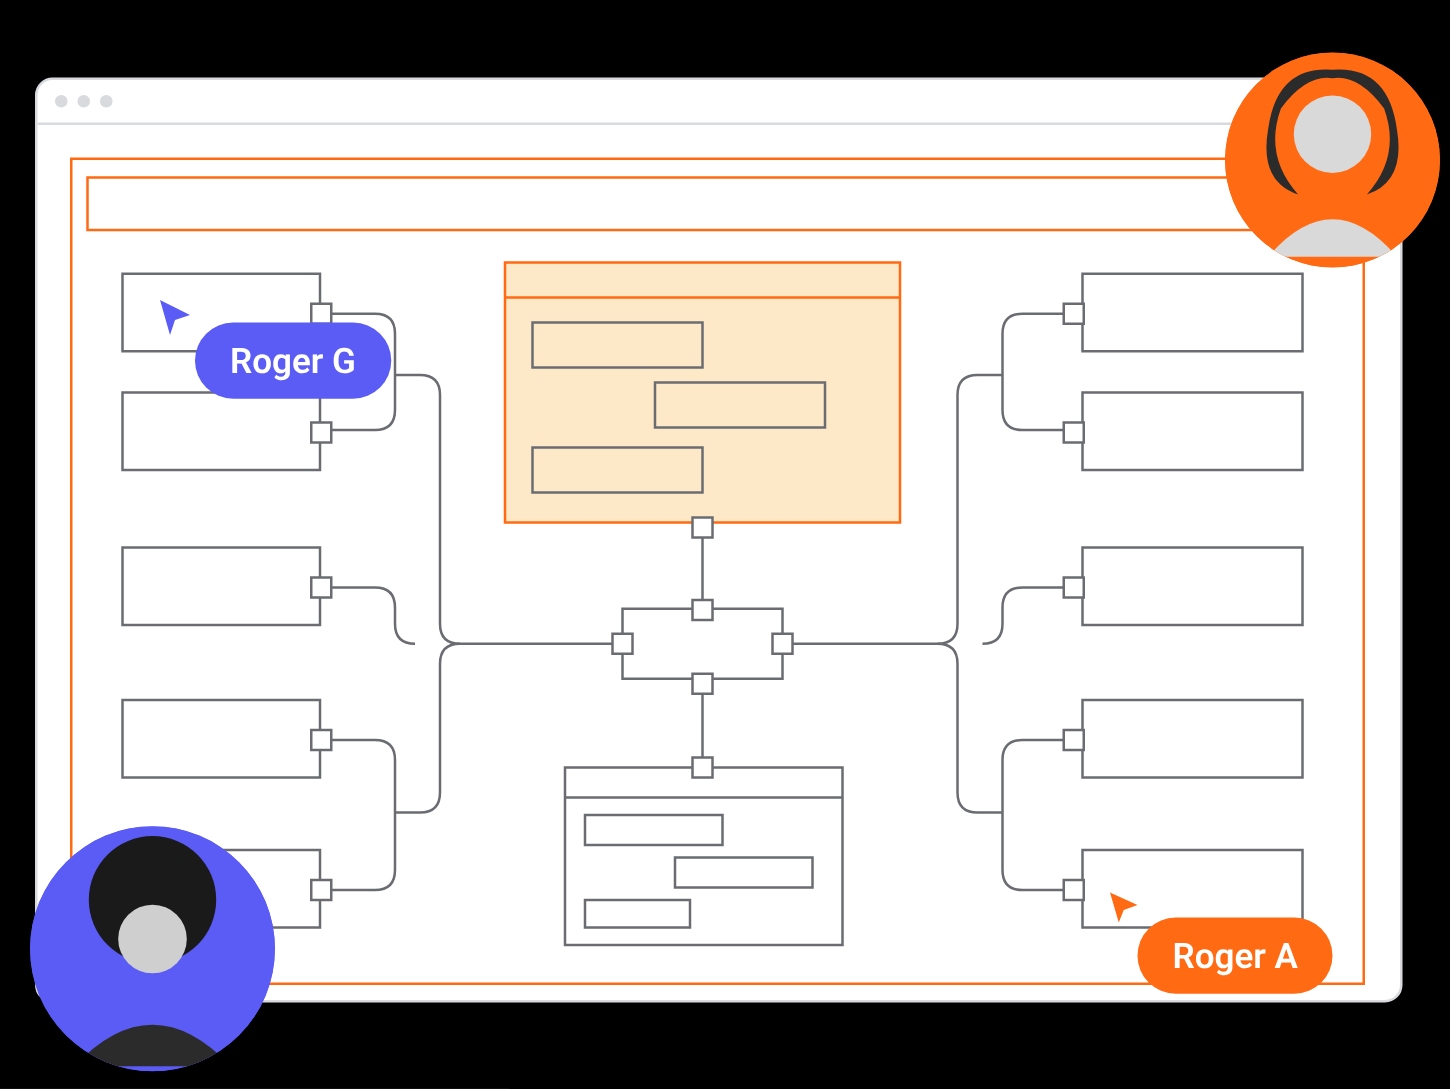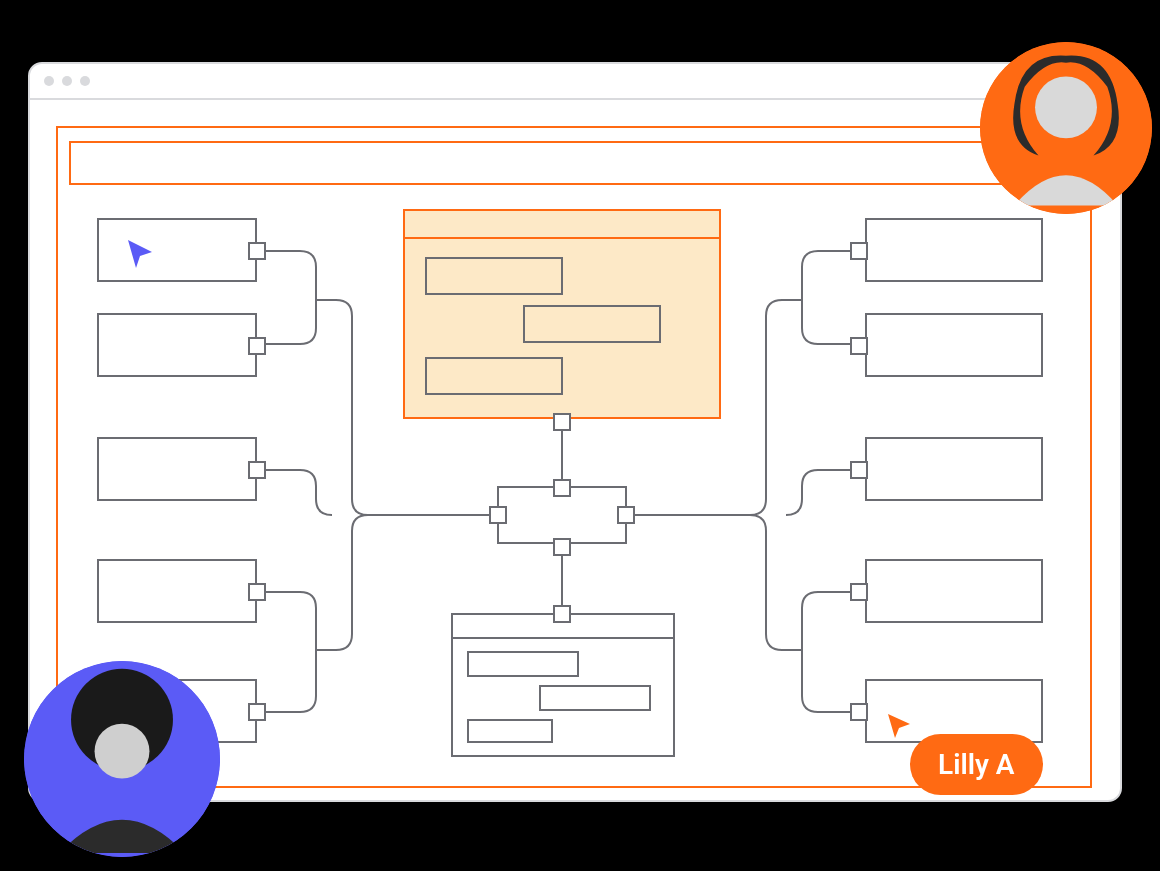--- a/index.html
+++ b/index.html
@@ -124,27 +124,28 @@
       <line x1="562" y1="430" x2="562" y2="480"></line>
       <line x1="562" y1="555" x2="562" y2="606"></line>
     </g>
   </svg>
 
   <div class="cursor-badge" style="left:124px;top:236px;">
     <svg width="34" height="34">
       <path d="M4 4 L28 16 L16 20 L12 32 Z" fill="#5b5bf6"></path>
     </svg>
   </div>
+  <div class="badge-pill badge-blue" style="position:absolute;left:156px;top:258px;">Roger G</div>
 
   <div class="cursor-badge" style="left:884px;top:710px;">
     <svg width="30" height="30">
       <path d="M4 4 L26 14 L15 18 L11 28 Z" fill="#ff6a13"></path>
     </svg>
   </div>
-  <div class="badge-pill badge-orange" style="position:absolute;left:910px;top:734px;">Lilly A</div>
+  <div class="badge-pill badge-orange" style="position:absolute;left:910px;top:734px;">Roger A</div>
 
   <div class="avatar" style="right:8px;top:42px;width:172px;height:172px;background:#ff6a13;">
     <svg viewBox="0 0 100 100">
       <circle cx="50" cy="50" r="50" fill="#ff6a13"></circle>
       <circle cx="50" cy="38" r="18" fill="#d9d9d9"></circle>
       <path d="M20 95 Q50 60 80 95 Z" fill="#d9d9d9"></path>
       <path d="M20 36 Q24 6 50 8 Q76 6 80 36 Q84 60 66 66 Q82 48 74 26 Q62 10 50 12 Q38 10 26 26 Q18 48 34 66 Q16 60 20 36 Z" fill="#2b2b2b"></path>
     </svg>
   </div>
 

